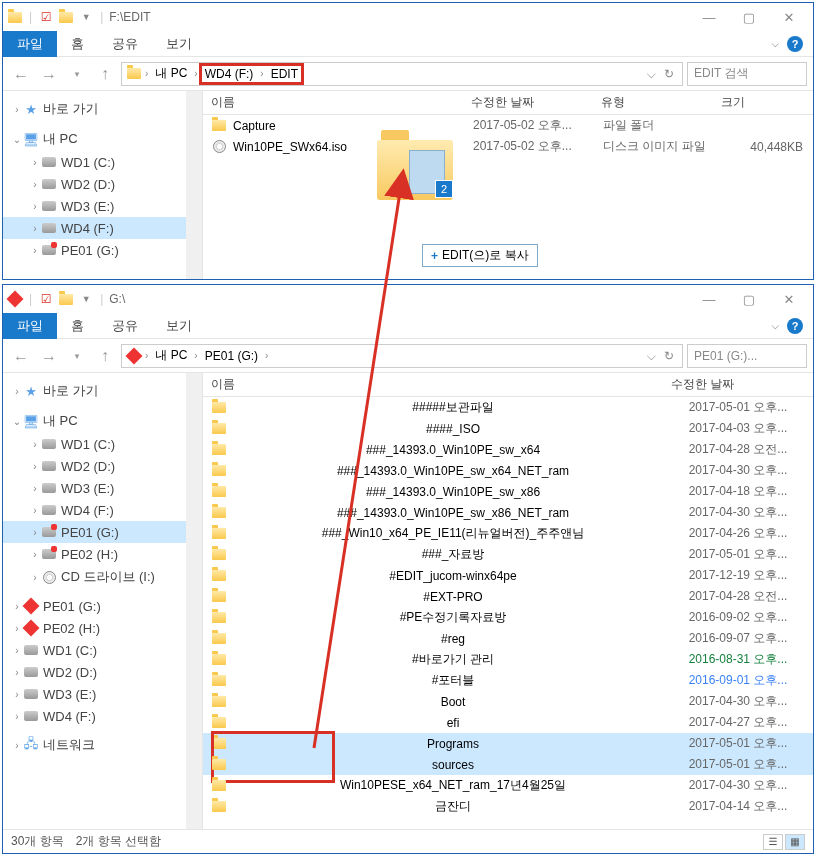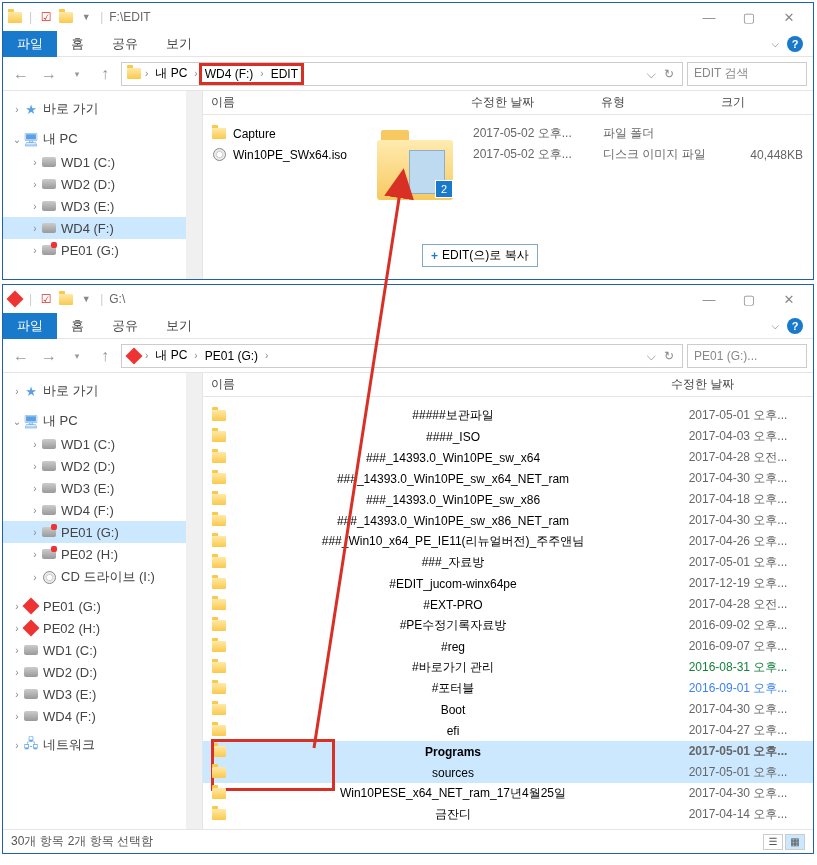--- a/index.html
+++ b/index.html
@@ -35,24 +35,24 @@
 .sb-item { display: flex; align-items: center; padding: 3px 8px 3px 26px; color: #444; }
 .sb-item.selected { background: #cce8ff; }
 .sb-chev { width: 12px; text-align: center; font-size: 10px; color: #888; }
 .sb-icon { width: 16px; height: 16px; display: inline-flex; align-items: center; justify-content: center; margin-right: 4px; }
 .drive-icon { width: 14px; height: 10px; background: linear-gradient(#ccc,#999); border-radius: 2px; position: relative; }
 .drive-icon.red::before { content:""; position:absolute; right:-1px; top:-3px; width:6px; height:6px; background:#e33; border-radius:2px; }
 .tag-icon { width: 12px; height: 12px; background: #e33; transform: rotate(45deg); }
 .filelist { flex: 1; position: relative; overflow: hidden; }
 .cols { display: flex; font-size: 12px; color: #444; border-bottom: 1px solid #e5e5e5; height: 24px; align-items: center; }
 .col { padding: 0 8px; }
-.rows { font-size: 12px; margin-top: 8px; }
+.rows { font-size: 12px; }
 .row { display: flex; align-items: center; height: 21px; padding: 0 8px; }
 .row.selected { background: #cce8ff; }
-.row.highlight { position: relative; font-weight: bold; }
+.row.highlight { position: relative; }
 .row.highlight::after { content:""; position:absolute; left:8px; width:118px; top:-2px; height:46px; border:3px solid #d93025; pointer-events:none; }
 .ficon { width: 16px; height: 16px; margin-right: 6px; display: inline-flex; align-items: center; justify-content: center; }
 .folder-ic { width: 14px; height: 11px; background: linear-gradient(#ffe9a8,#fac94c); border-radius: 1px; position: relative; }
 .folder-ic::before { content:""; position:absolute; top:-3px; left:0; width:6px; height:3px; background:#fac94c; border-radius:1px 1px 0 0; }
 .iso-ic { width: 13px; height: 13px; border: 1px solid #888; border-radius: 50%; background: radial-gradient(circle,#fff 30%,#ccc 32%,#eee 60%); }
 .statusbar { border-top: 1px solid #e5e5e5; height: 24px; display: flex; align-items: center; padding: 0 8px; font-size: 12px; color: #555; }
 .statusbar .right { margin-left: auto; display: flex; gap: 2px; }
 .viewbtn { width: 20px; height: 16px; border: 1px solid #ccc; display: flex; align-items: center; justify-content: center; font-size: 10px; }
 .viewbtn.active { background: #cce8ff; }
 
@@ -553,19 +553,19 @@
               <span class="folder-ic"></span>
             </span>
        <span style="width:440px">금잔디</span>
        <span style="width:130px;color:#666">2017-04-14 오후...</span>
      </div>
         </div>
     </div>
   </div>
   <div class="statusbar">
     <span>30개 항목</span>
-    <span style="margin-left:4px">2개 항목 선택함</span>
+    <span style="margin-left:12px">2개 항목 선택함</span>
     <div class="right">
       <span class="viewbtn">☰</span>
       <span class="viewbtn active">▦</span>
     </div>
   </div>
 </div>
 
 </body></html>

